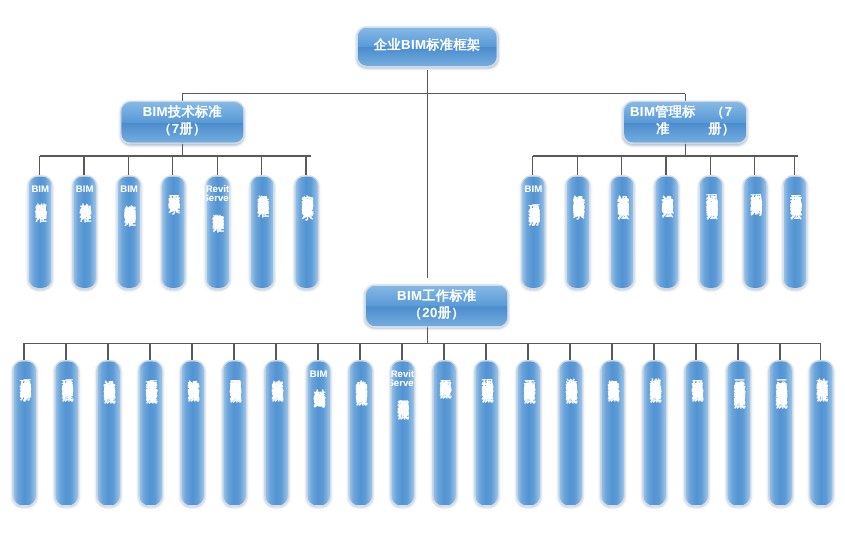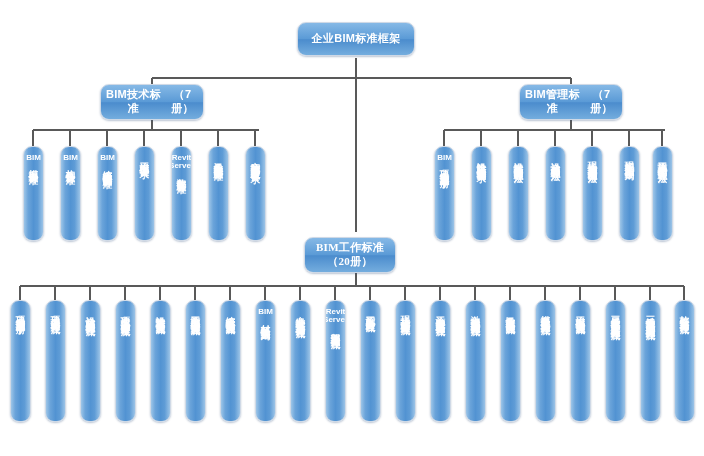--- a/index.html
+++ b/index.html
@@ -120,31 +120,31 @@
       <line x1="615" y1="286" x2="615" y2="300"></line>
       <line x1="650" y1="286" x2="650" y2="300"></line>
       <line x1="684" y1="286" x2="684" y2="300"></line>
     </g>
   </svg>
 
   <div class="node h-node" style="left:297px;top:22px;width:118px;height:34px;">
     <span>企业BIM标准框架</span>
   </div>
 
-  <div class="node h-node" style="left:100px;top:84px;width:104px;height:36px;flex-direction:row;">
+  <div class="node h-node" style="left:100px;top:84px;width:104px;height:36px;flex-direction:column;">
     <span class="l2">BIM技术标准</span>
     <span class="l2">（7册）</span>
   </div>
 
   <div class="node h-node" style="left:519px;top:84px;width:104px;height:36px;">
     <span class="l2">BIM管理标准</span>
     <span class="l2">（7册）</span>
   </div>
 
-  <div class="node h-node" style="left:304px;top:237px;width:92px;height:36px;flex-direction:column;font-family:Liberation Serif, serif;">
+  <div class="node h-node" style="left:304px;top:237px;width:120px;height:36px;flex-direction:column;">
     <span class="l2">BIM工作标准</span>
     <span class="l2">（20册）</span>
   </div>
 
   <div class="node v-node" style="left:23px;top:146px;width:21px;height:95px;">
     <span class="seg-latin">BIM</span>
     <span>模型设计标准</span>
   </div>
   <div class="node v-node" style="left:60px;top:146px;width:21px;height:95px;">
     <span class="seg-latin">BIM</span>

